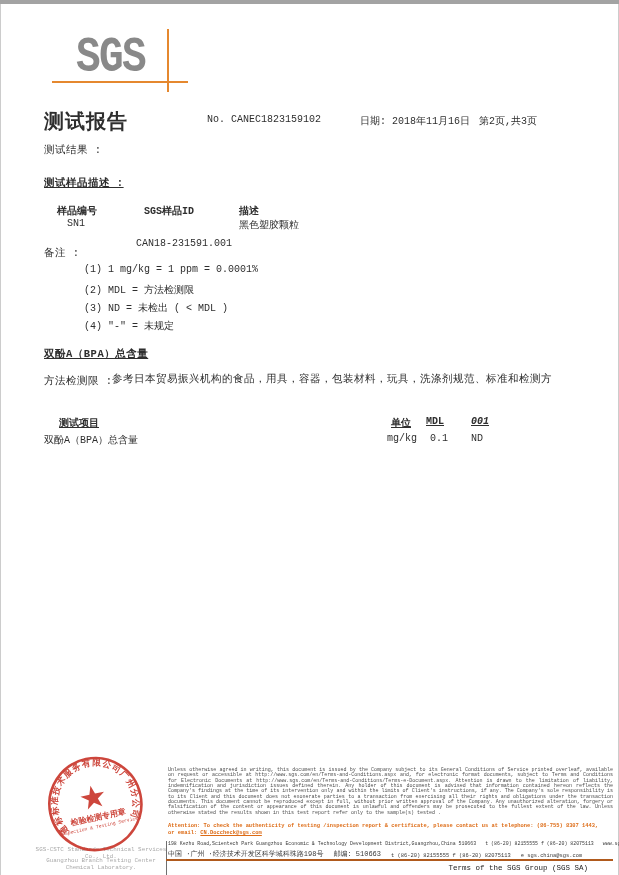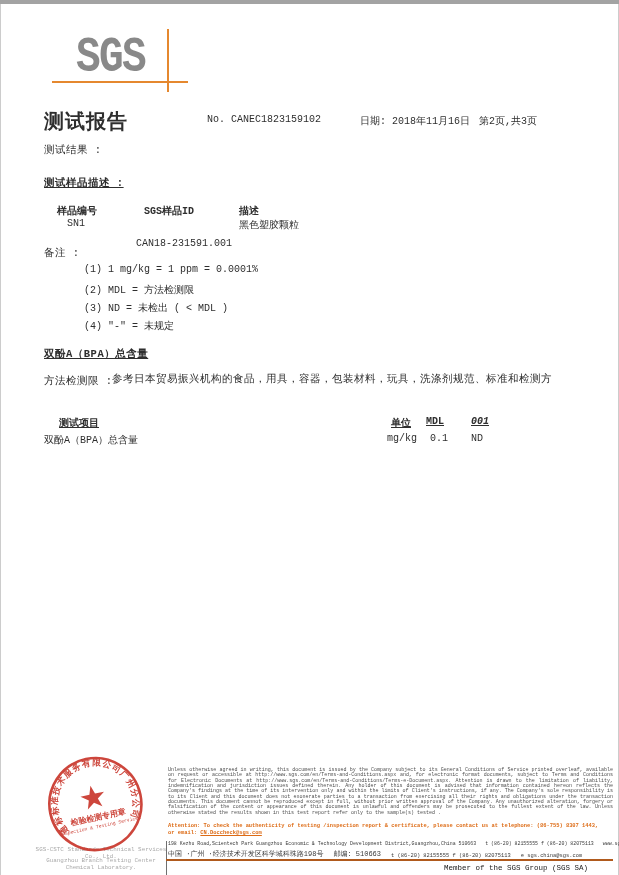--- a/index.html
+++ b/index.html
@@ -121,21 +121,21 @@
     <span>t (86-20) 82155555   f (86-20) 82075113</span>
     <span>www.sgsgroup.com.cn</span>
   </div>
   <div class="abs addr-cn">
     <span>中国 ·广州 ·经济技术开发区科学城科珠路198号</span>
     <span>邮编: 510663</span>
     <span class="addr-small">t (86-20) 82155555   f (86-20) 82075113</span>
     <span class="addr-small">e  sgs.china@sgs.com</span>
   </div>
   <div class="frule"></div>
-  <div class="abs member">Member of the SGS Group (SGS SA)</div>
+  <div class="abs member">Terms of the SGS Group (SGS SA)</div>
 
   <div class="company co1">SGS-CSTC Standards Technical Services Co., Ltd.</div>
   <div class="company co2">Guangzhou Branch Testing Center Chemical Laboratory.</div>
 
   <svg class="stamp" width="112" height="112" viewBox="0 0 112 112">
     <defs>
       <path id="ringPath" d="M 27,77 A 38,38 0 1 1 85,77" fill="none"></path>
     </defs>
     <circle cx="56" cy="53" r="46" fill="none" stroke="#c9372c" stroke-width="2.6"></circle>
     <text font-size="8.6" fill="#c9372c" letter-spacing="1.1" font-weight="bold">

